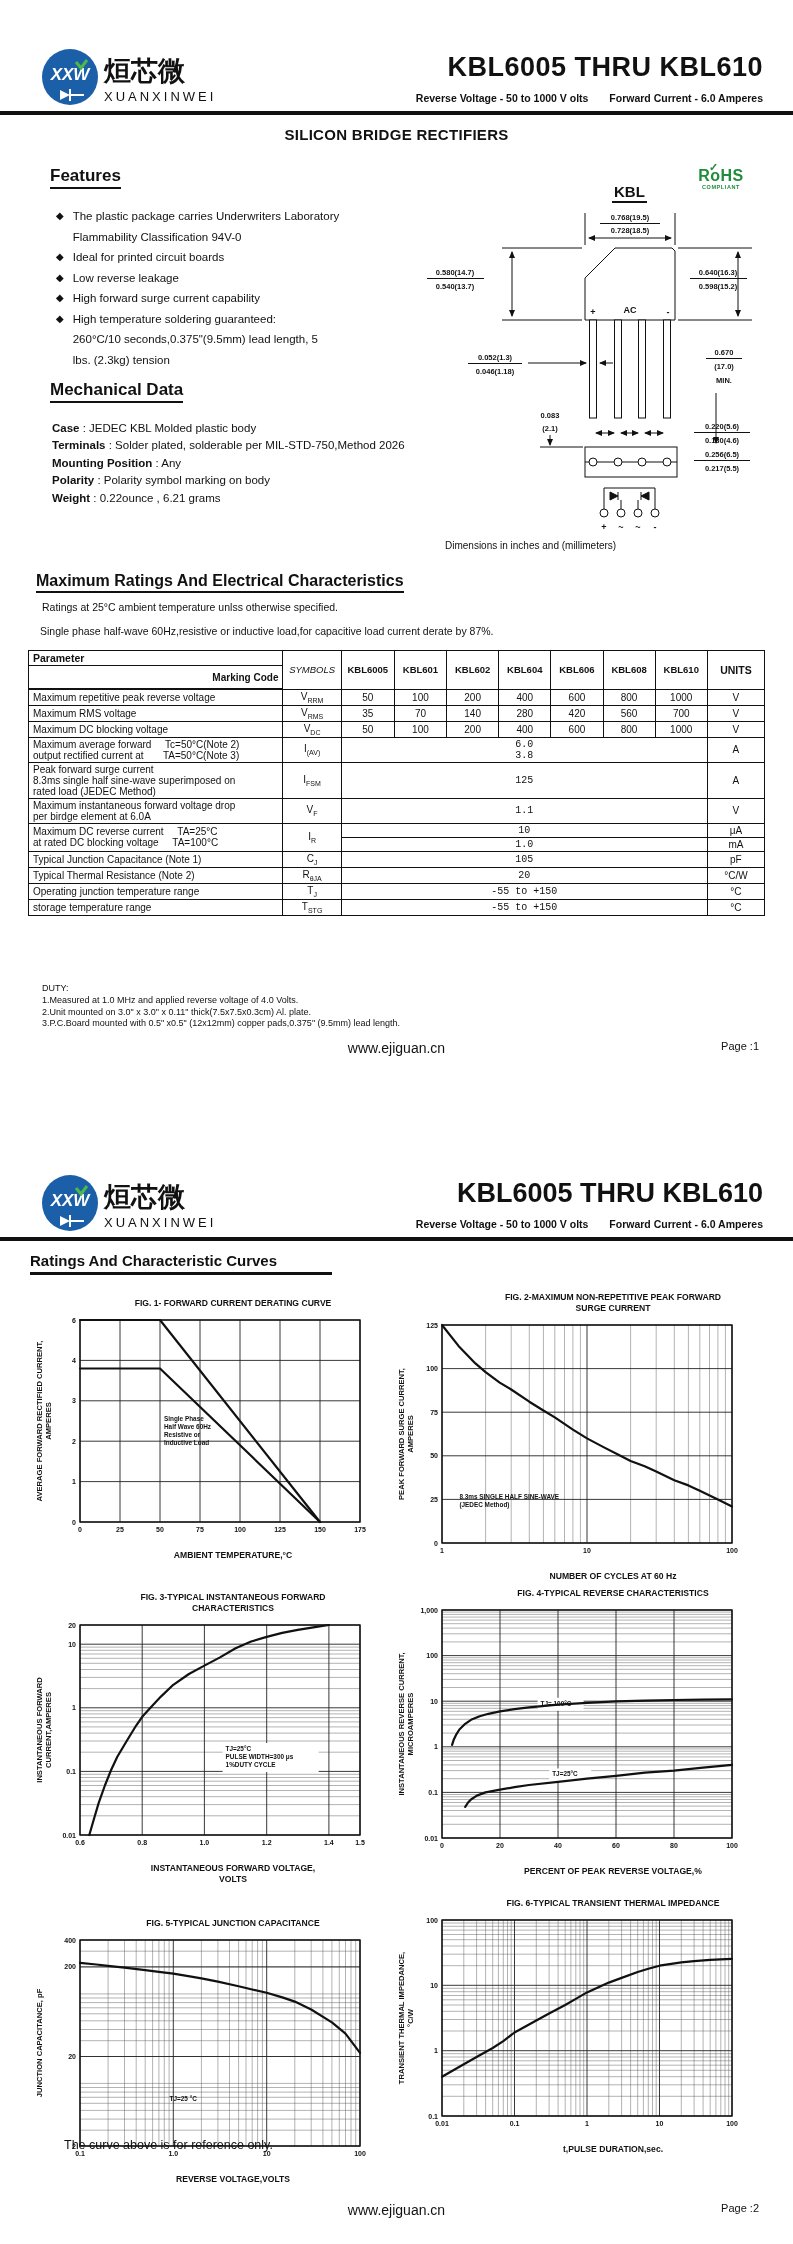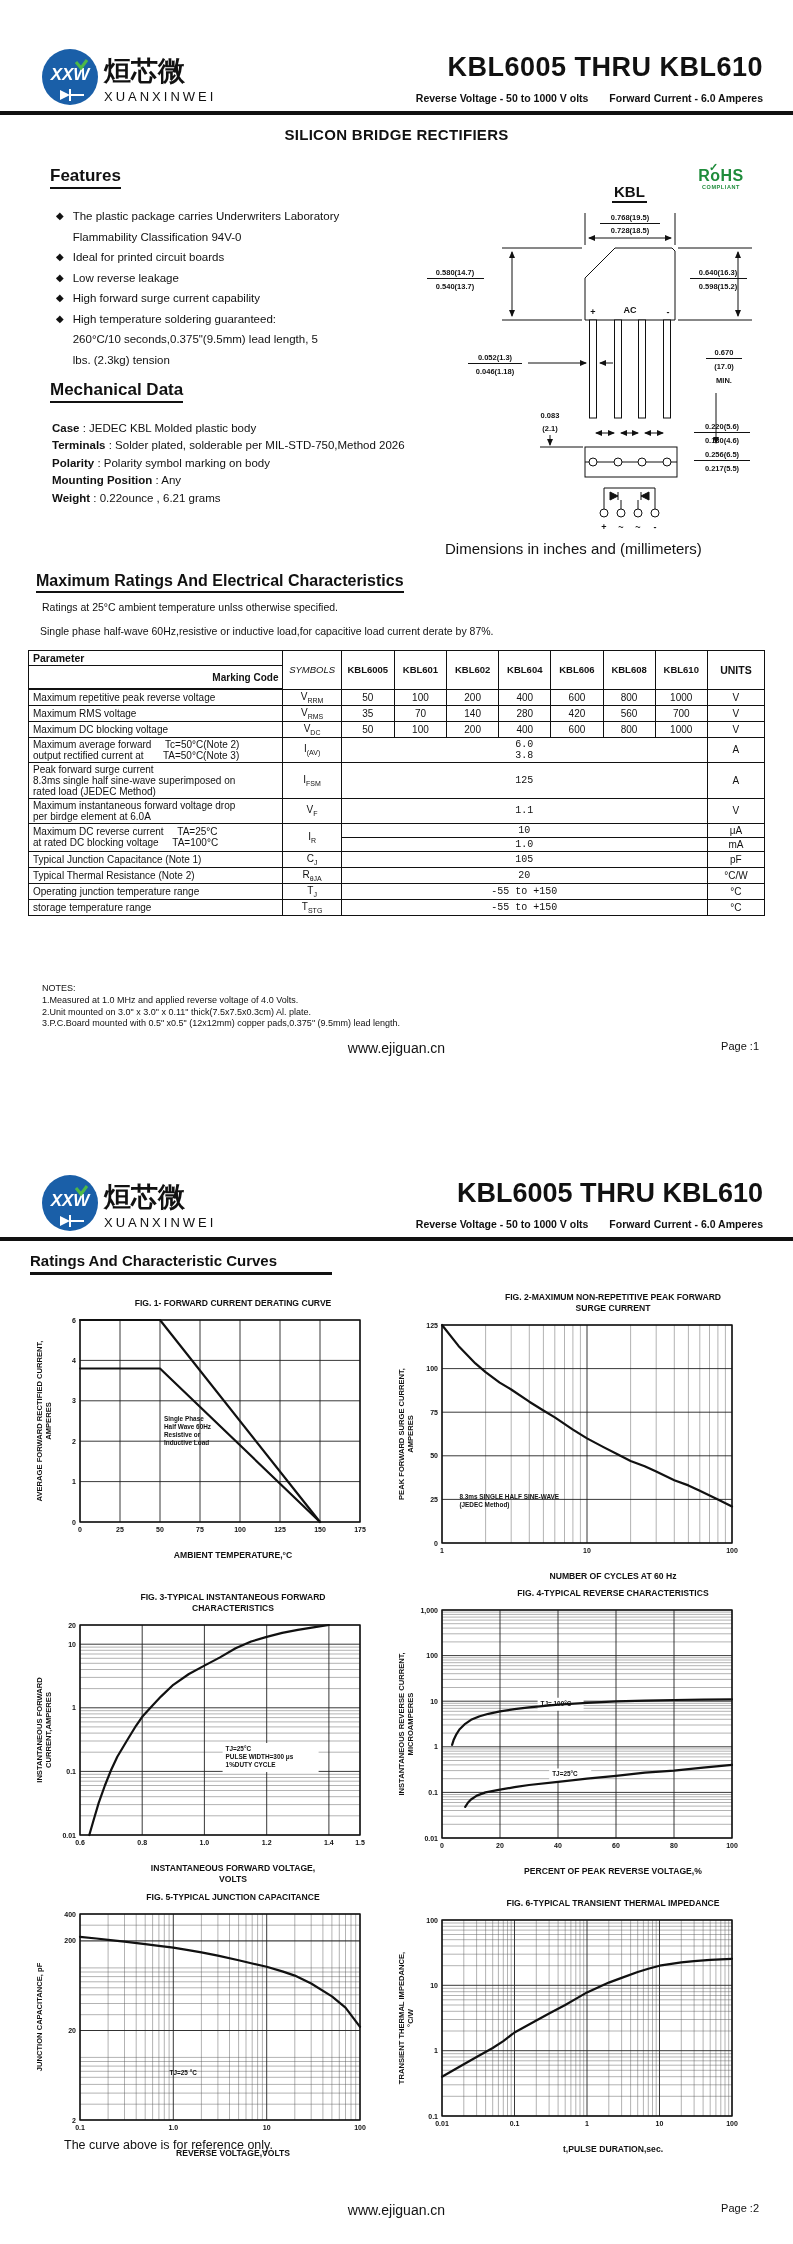--- a/index.html
+++ b/index.html
@@ -25,21 +25,21 @@
   .feat-bullet{font-size:10px;line-height:20.5px;}
   .mech-h{position:absolute;left:50px;top:380px;}
   .mech-list{position:absolute;left:52px;top:420px;width:545px;font-size:11.5px;line-height:17.4px;}
 
   .kbl-label{position:absolute;left:612px;top:183px;font-size:15px;font-weight:bold;border-bottom:2.5px solid #111;padding:0 2px 1px 2px;}
   .rohs{position:absolute;left:695px;top:168px;width:52px;text-align:center;color:#1f8c3b;}
   .rohs-check{position:absolute;left:14px;top:-7px;font-size:11px;font-weight:bold;}
   .rohs-text{font-size:16px;font-weight:bold;letter-spacing:0.5px;line-height:16px;}
   .rohs-sub{font-size:5.5px;font-weight:bold;letter-spacing:0.6px;}
   .pkg-svg{position:absolute;left:400px;top:205px;}
-  .pkg-caption{position:absolute;left:445px;top:540px;font-size:15px;}
+  .pkg-caption{position:absolute;left:445px;top:540px;font-size:10px;}
 
   .ratings-h{position:absolute;left:36px;top:572px;font-size:16px;}
   .intro1{position:absolute;left:42px;top:601px;font-size:10.5px;}
   .intro2{position:absolute;left:40px;top:625px;font-size:10.5px;}
 
   table.ratings{position:absolute;left:28px;top:650px;width:737px;border-collapse:collapse;font-size:10px;}
   table.ratings th,table.ratings td{border:1px solid #111;padding:1px 4px;}
   table.ratings thead tr:last-child th{border-bottom:2px solid #111;}
   .th-param{font-size:10.5px;}
   .th-symbols{font-style:italic;font-weight:normal;font-size:9.5px;}
@@ -64,21 +64,21 @@
   .p2-title{position:absolute;right:30px;top:48px;font-size:27px;font-weight:bold;}
   .p2-sub{position:absolute;right:30px;top:88px;font-size:10.5px;font-weight:bold;}
   .p2-rule{position:absolute;left:0;right:0;top:107px;height:4px;background:#111;}
   .curves-h{position:absolute;left:30px;top:122px;font-size:15px;font-weight:bold;display:inline-block;border-bottom:3.5px solid #111;padding:0 55px 3px 0;}
 
   .fig{position:absolute;}
   .fig-f1{left:32px;top:168px;width:360px;}
   .fig-f2{left:394px;top:162px;width:396px;}
   .fig-f3{left:32px;top:462px;width:360px;}
   .fig-f4{left:394px;top:458px;width:396px;}
-  .fig-f5{left:32px;top:762px;width:360px;}
+  .fig-f5{left:32px;top:788px;width:360px;}
   .fig-f6{left:394px;top:768px;width:396px;}
   .fig-title{text-align:center;padding-left:42px;font-size:8.6px;font-weight:bold;line-height:11px;}
   .fig-xlabel{text-align:center;padding-left:42px;font-size:8.6px;font-weight:bold;line-height:11px;margin-top:4px;}
   .chart{display:block;margin-top:3px;overflow:visible;}
   .chart .g0{stroke:#555;stroke-width:0.45;}
   .chart .g1{stroke:#222;stroke-width:0.9;}
   .chart .frame{fill:none;stroke:#111;stroke-width:1.4;}
   .chart .curve{fill:none;stroke:#111;stroke-width:2.2;stroke-linejoin:round;stroke-linecap:round;}
   .chart .tick{font-size:7px;font-weight:bold;fill:#111;}
   .chart .ann{font-size:6.4px;font-weight:bold;fill:#111;}
@@ -136,22 +136,22 @@
         <div class="feat-item">
           <span class="feat-bullet">◆</span>
           <div>High temperature soldering guaranteed:<br>260°C/10 seconds,0.375"(9.5mm) lead length, 5<br>lbs. (2.3kg) tension</div>
         </div>
       </div>
 
     <div class="sec-h mech-h">Mechanical Data</div>
     <div class="mech-list">
         <div><b>Case</b><span> : JEDEC KBL Molded plastic body</span></div>
         <div><b>Terminals</b><span> : Solder plated, solderable per MIL-STD-750,Method 2026</span></div>
+        <div><b>Mounting Position</b><span> : Any</span></div>
         <div><b>Polarity</b><span> : Polarity symbol  marking on body</span></div>
-        <div><b>Mounting Position</b><span> : Any</span></div>
         <div><b>Weight</b><span> : 0.22ounce , 6.21 grams</span></div>
       </div>
 
     <div class="kbl-label">KBL</div>
     <div class="rohs">
       <span class="rohs-check">✓</span>
       <div class="rohs-text">RoHS</div>
       <div class="rohs-sub">COMPLIANT</div>
     </div>
 
@@ -353,21 +353,21 @@
           <tr>
             <td class="c-param">storage temperature range</td>
             <td class="c-sym"><span>T<sub>STG</sub></span></td>
             <td class="c-span" colspan="7">-55 to +150</td>
             <td class="c-unit">°C</td>
           </tr>
         </tbody>
       </table>
 
     <div class="notes">
-        <div>NOTES:</div>
+        <div>DUTY:</div>
         <div>1.Measured at 1.0 MHz and applied reverse voltage of 4.0 Volts.</div>
         <div>2.Unit mounted on 3.0"  x 3.0"  x 0.11"  thick(7.5x7.5x0.3cm) Al. plate.</div>
         <div>3.P.C.Board mounted with 0.5"  x0.5"  (12x12mm) copper pads,0.375"  (9.5mm) lead length.</div>
       </div>
 
     <div class="foot-site">www.ejiguan.cn</div>
     <div class="foot-page">Page :1</div>
   </section>
 
   <section class="page page2">

